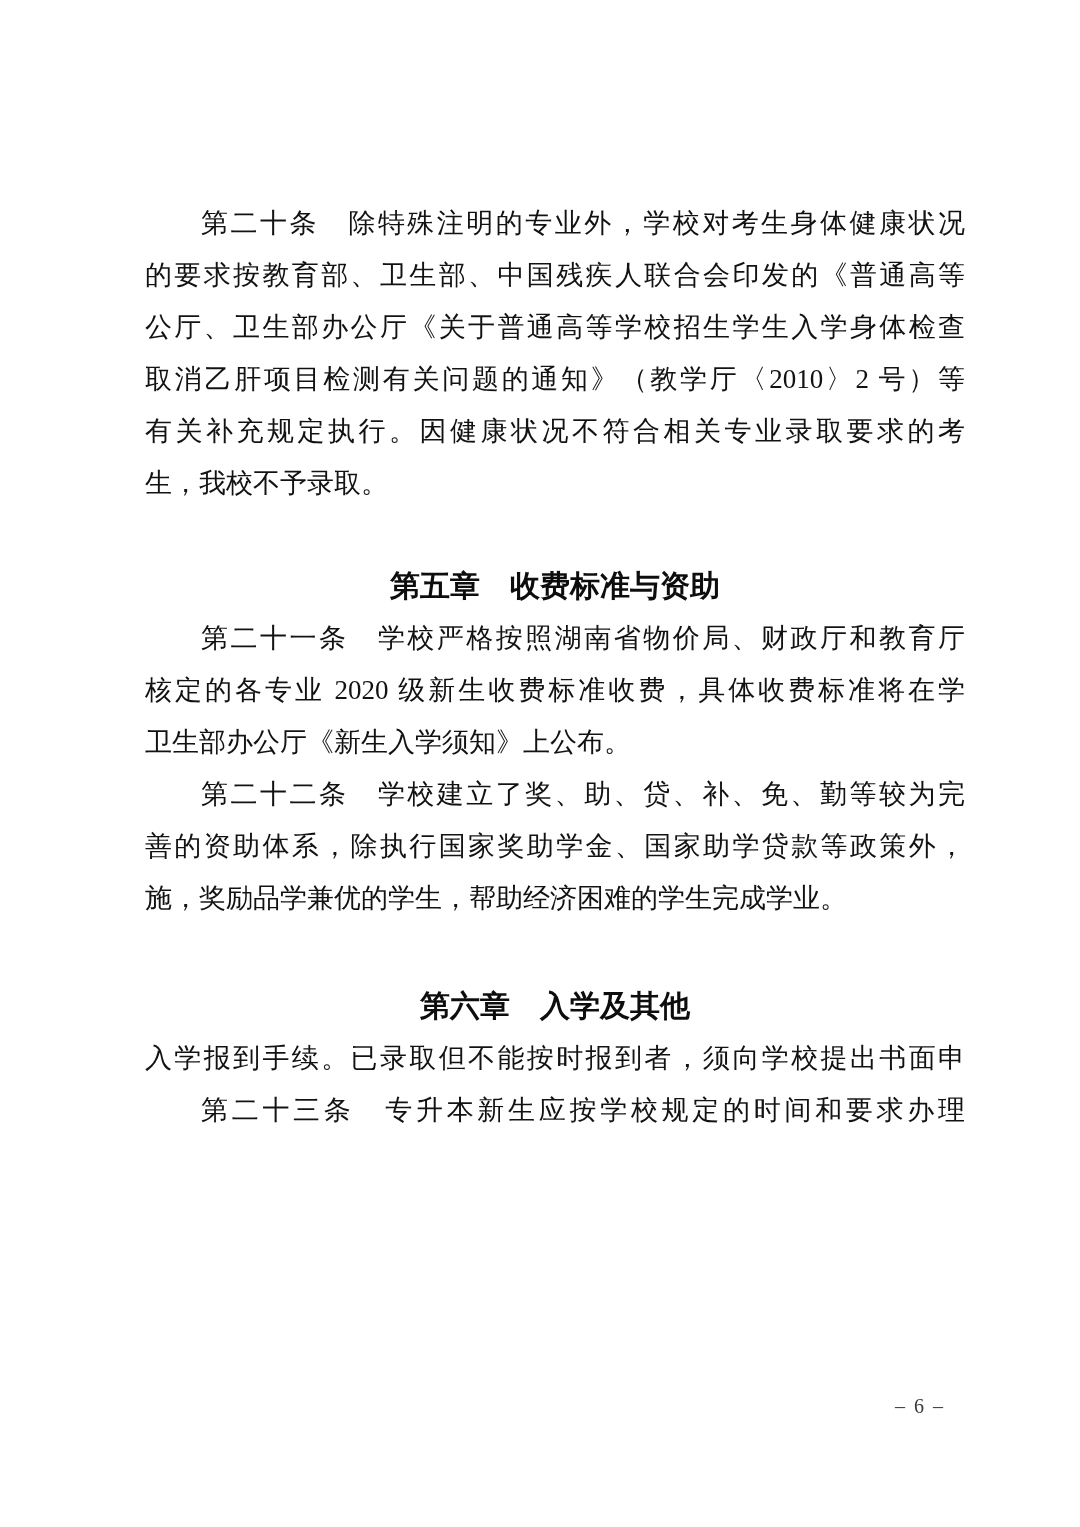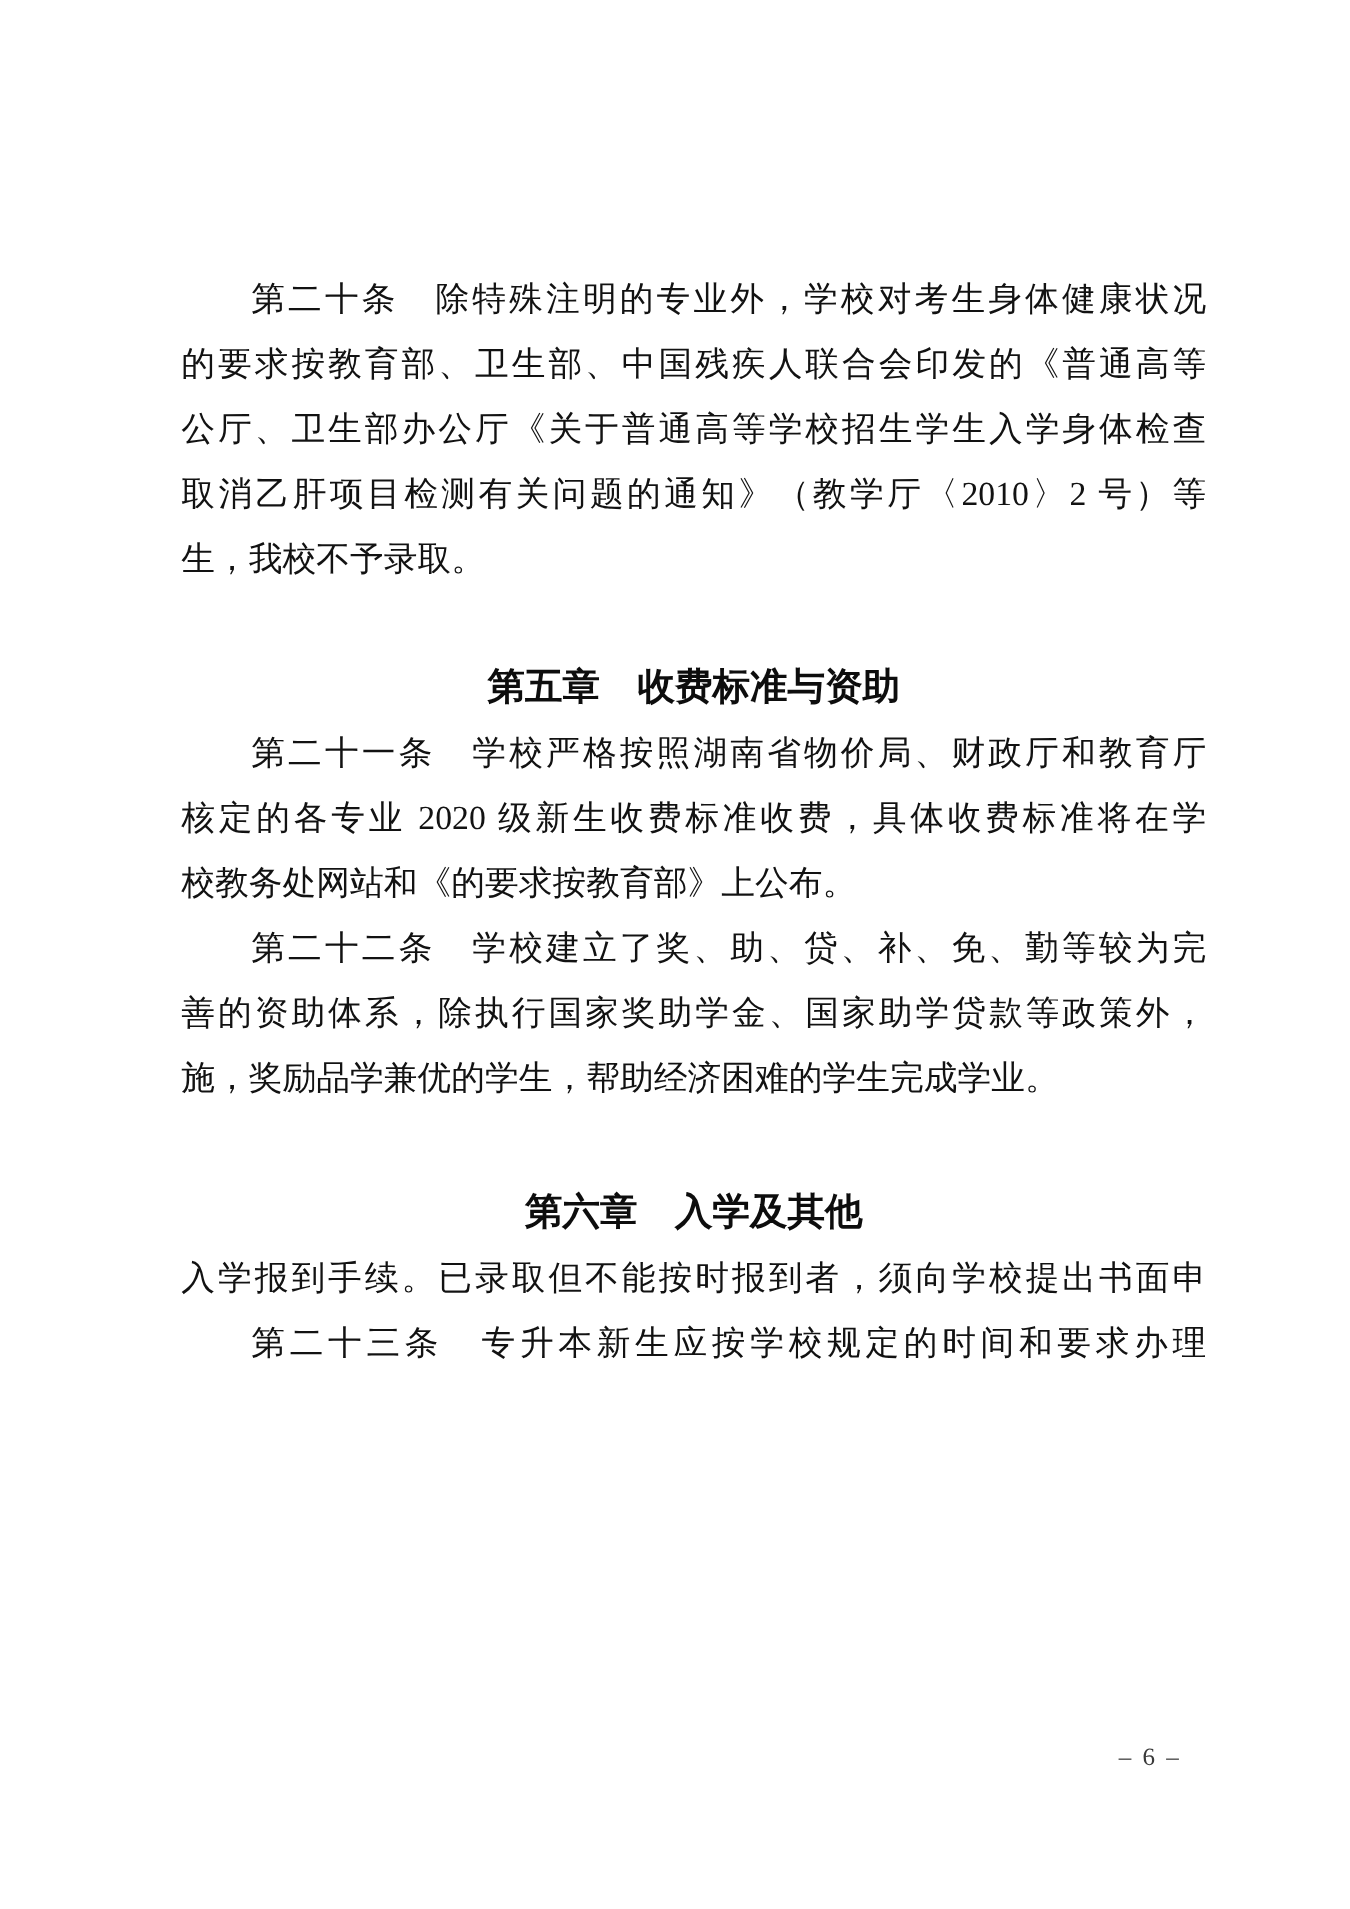--- a/index.html
+++ b/index.html
@@ -11,21 +11,21 @@
     height: 1527px;
     background: #ffffff;
     position: relative;
     overflow: hidden;
     font-family: "Liberation Serif", "DejaVu Serif", serif;
     color: #121212;
   }
   .text-block {
     position: absolute;
     left: 145px;
-    top: 213px;
+    top: 197px;
     width: 820px;
   }
   .line {
     font-size: 27px;
     height: 52px;
     line-height: 52px;
     text-align: justify;
     text-align-last: justify;
     text-justify: inter-character;
     overflow: hidden;
@@ -66,29 +66,30 @@
 </head>
 <body>
 
 <div class="text-block">
 
   <div>
     <div class="line first">第二十条　除特殊注明的专业外，学校对考生身体健康状况</div>
     <div class="line">的要求按教育部、卫生部、中国残疾人联合会印发的《普通高等</div>
     <div class="line">公厅、卫生部办公厅《关于普通高等学校招生学生入学身体检查</div>
     <div class="line">取消乙肝项目检测有关问题的通知》（教学厅〈2010〉2 号）等</div>
+    <div class="line">有关补充规定执行。因健康状况不符合相关专业录取要求的考</div>
     <div class="line last">生，我校不予录取。</div>
   </div>
 
   <div class="chapter-heading">第五章　收费标准与资助</div>
 
   <div>
     <div class="line first">第二十一条　学校严格按照湖南省物价局、财政厅和教育厅</div>
     <div class="line">核定的各专业 2020 级新生收费标准收费，具体收费标准将在学</div>
-    <div class="line last">校教务处网站和《的要求按教育部》上公布。</div>
+    <div class="line last">卫生部办公厅《新生入学须知》上公布。</div>
   </div>
 
   <div>
     <div class="line first">第二十二条　学校建立了奖、助、贷、补、免、勤等较为完</div>
     <div class="line">善的资助体系，除执行国家奖助学金、国家助学贷款等政策外，</div>
     <div class="line last">施，奖励品学兼优的学生，帮助经济困难的学生完成学业。</div>
   </div>
 
   <div class="chapter-heading second">第六章　入学及其他</div>
 

